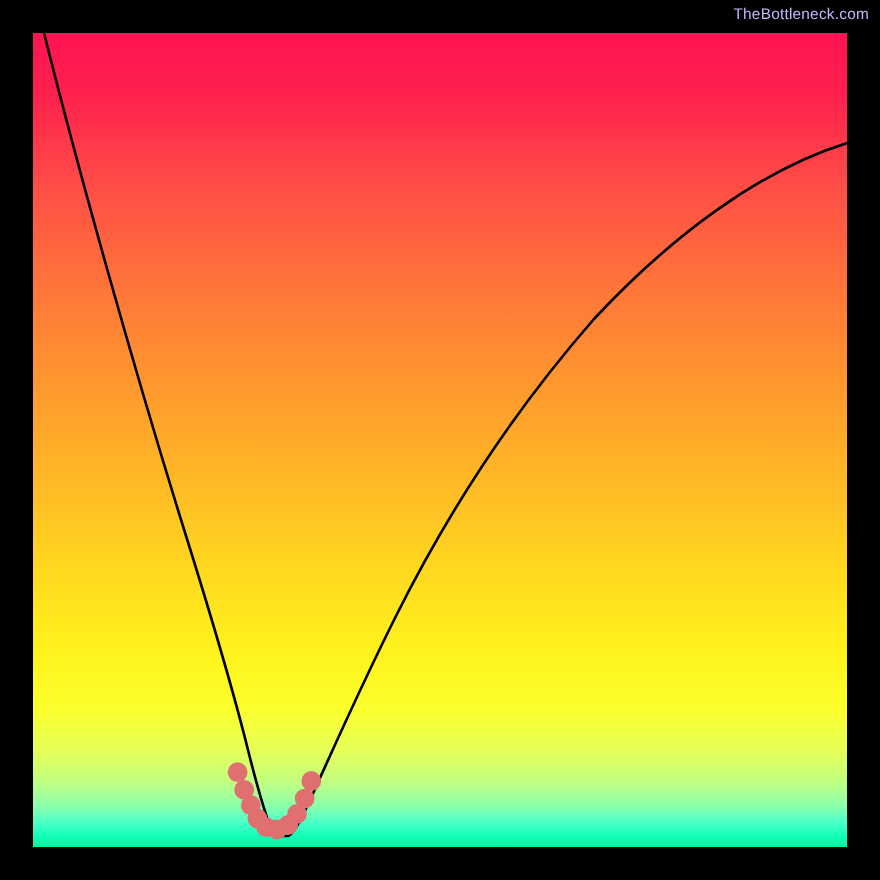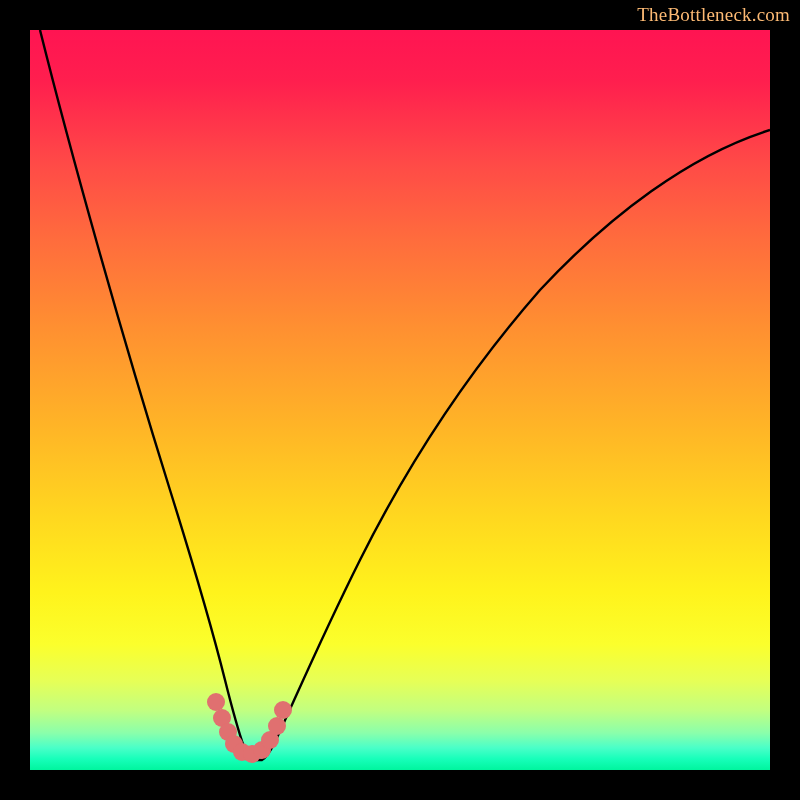--- a/index.html
+++ b/index.html
@@ -47,25 +47,24 @@
     position: absolute;
     left: 0;
     top: 0;
     width: 740px;
     height: 740px;
   }
   .watermark {
     position: absolute;
     top: 4px;
     right: 10px;
-    color: #fdba74;
-    font-size: 19px;
+    color: #c4b5fd;
+    font-size: 14px;
     letter-spacing: 0.2px;
     font-weight: 500;
-    font-family: Liberation Serif, serif;
   }
 </style>
 </head>
 <body>
 
 <div class="frame">
 
   <div class="watermark">TheBottleneck.com</div>
 
   <div class="plot">

